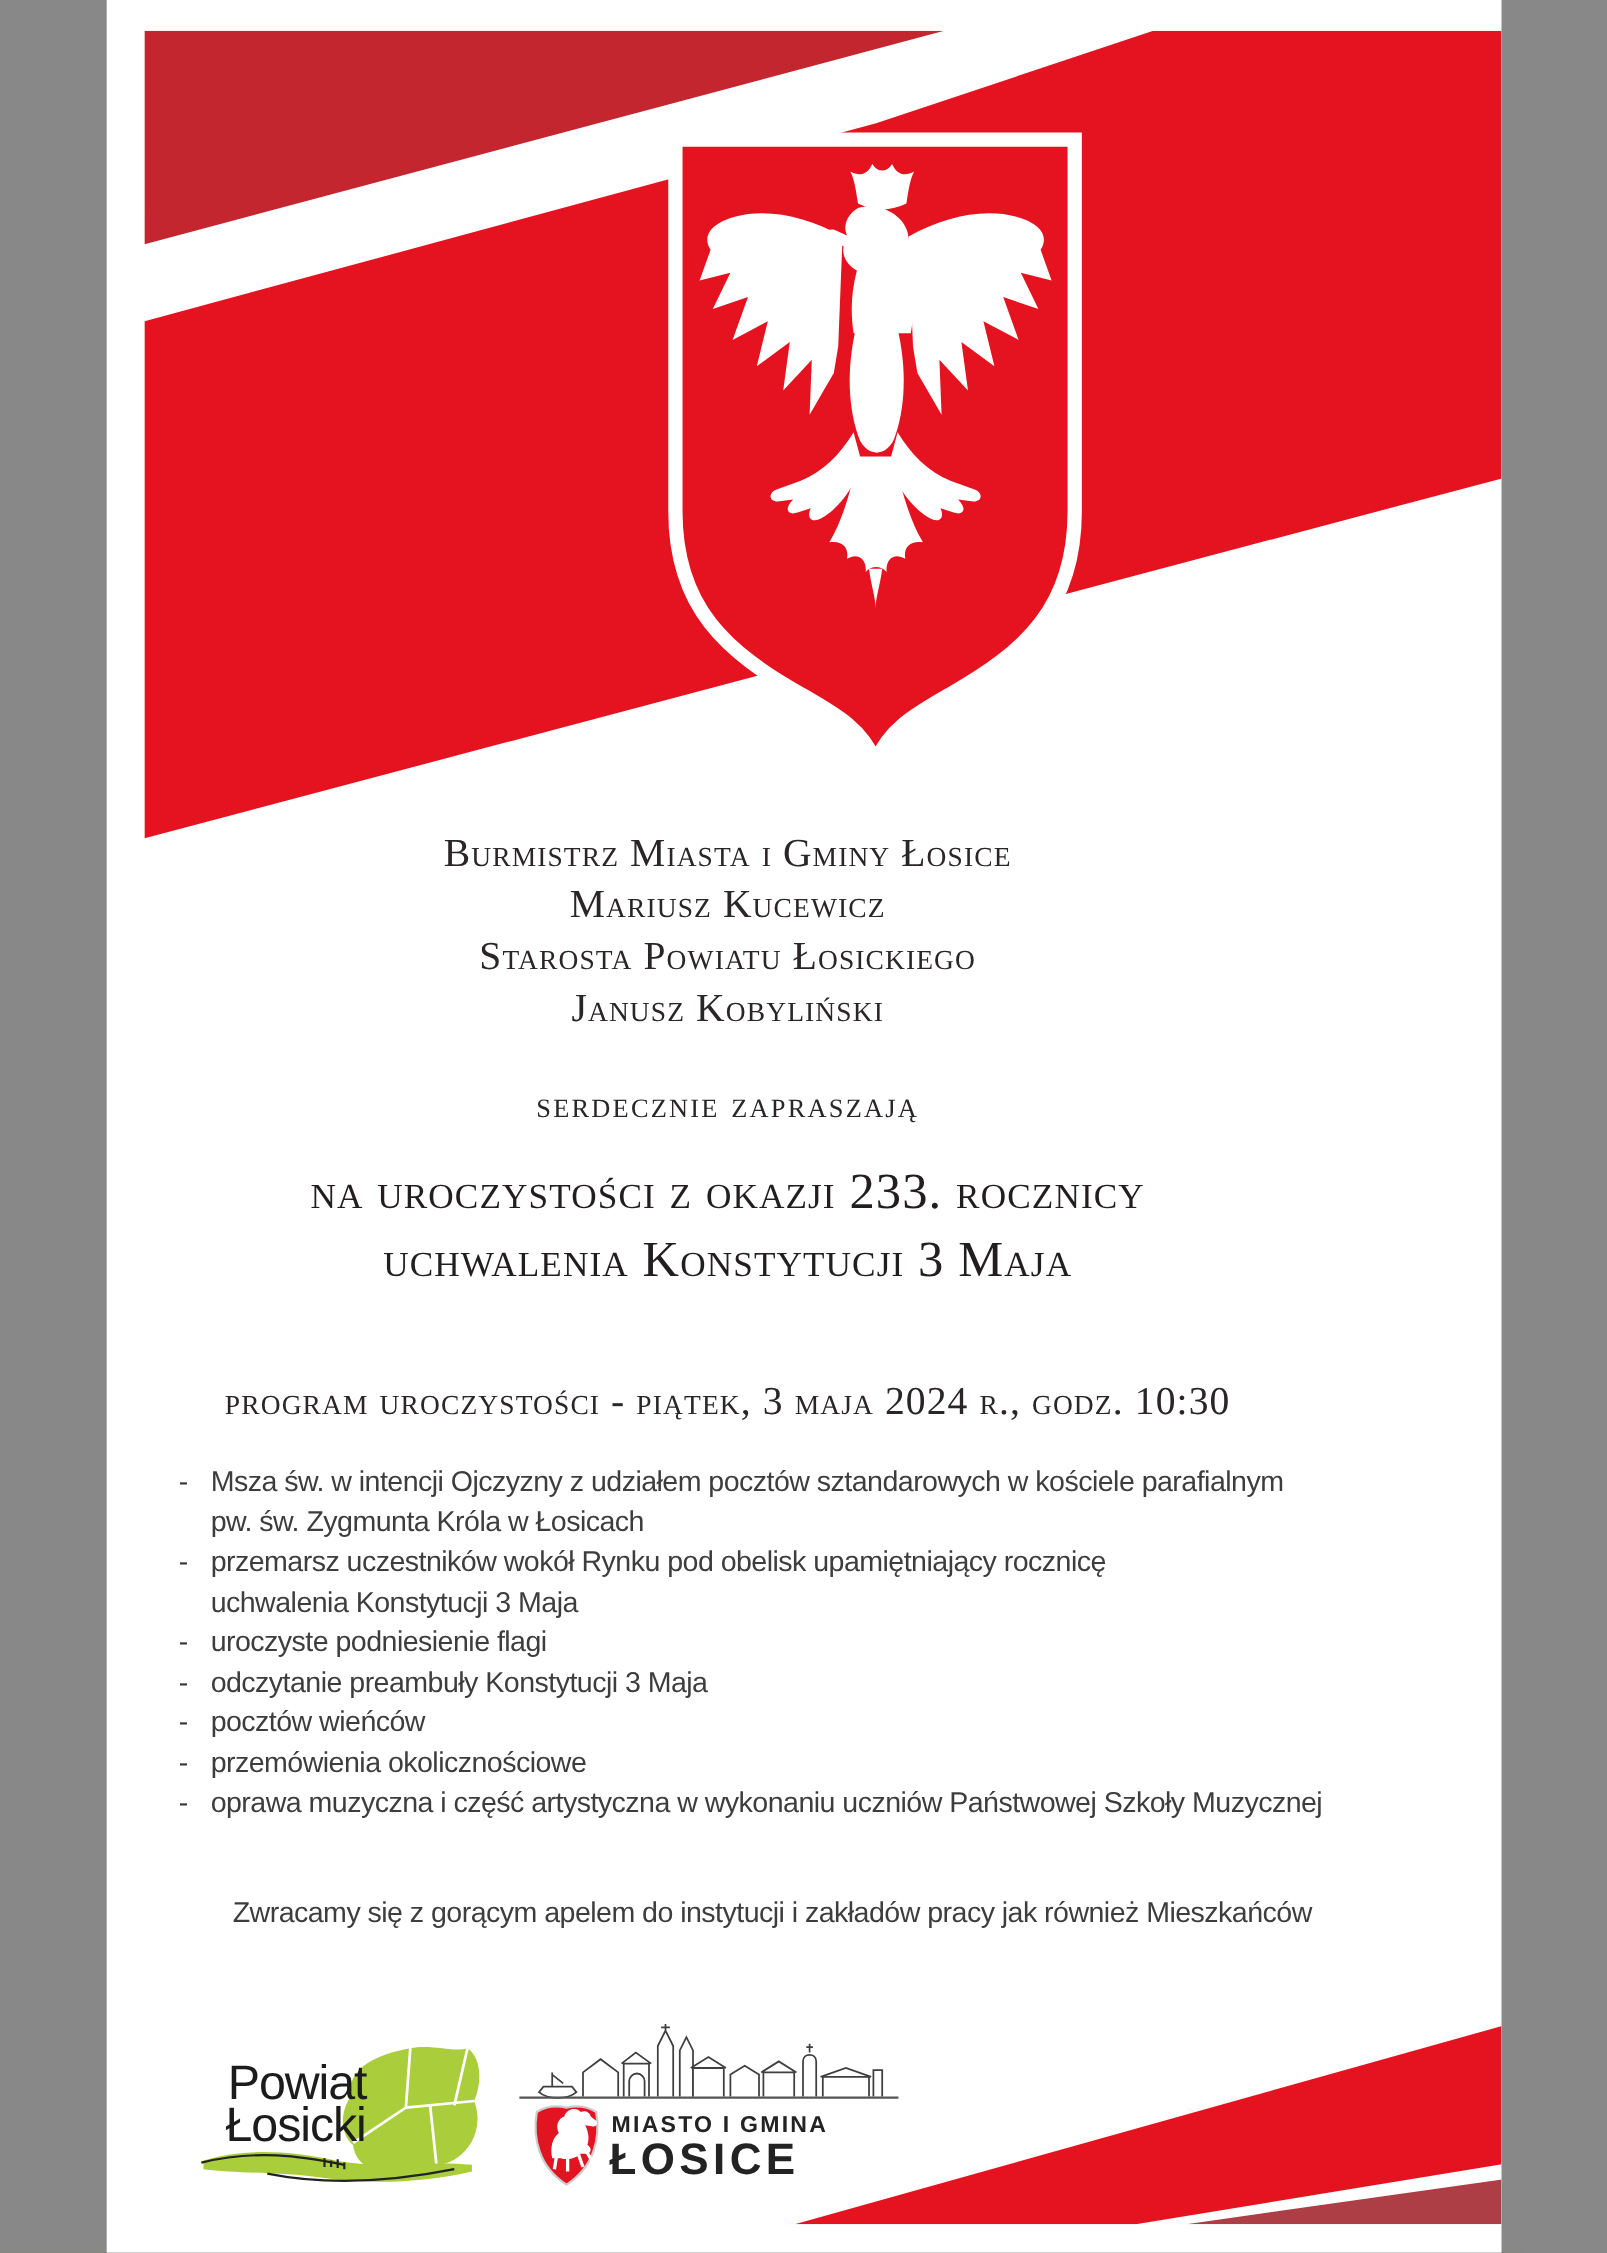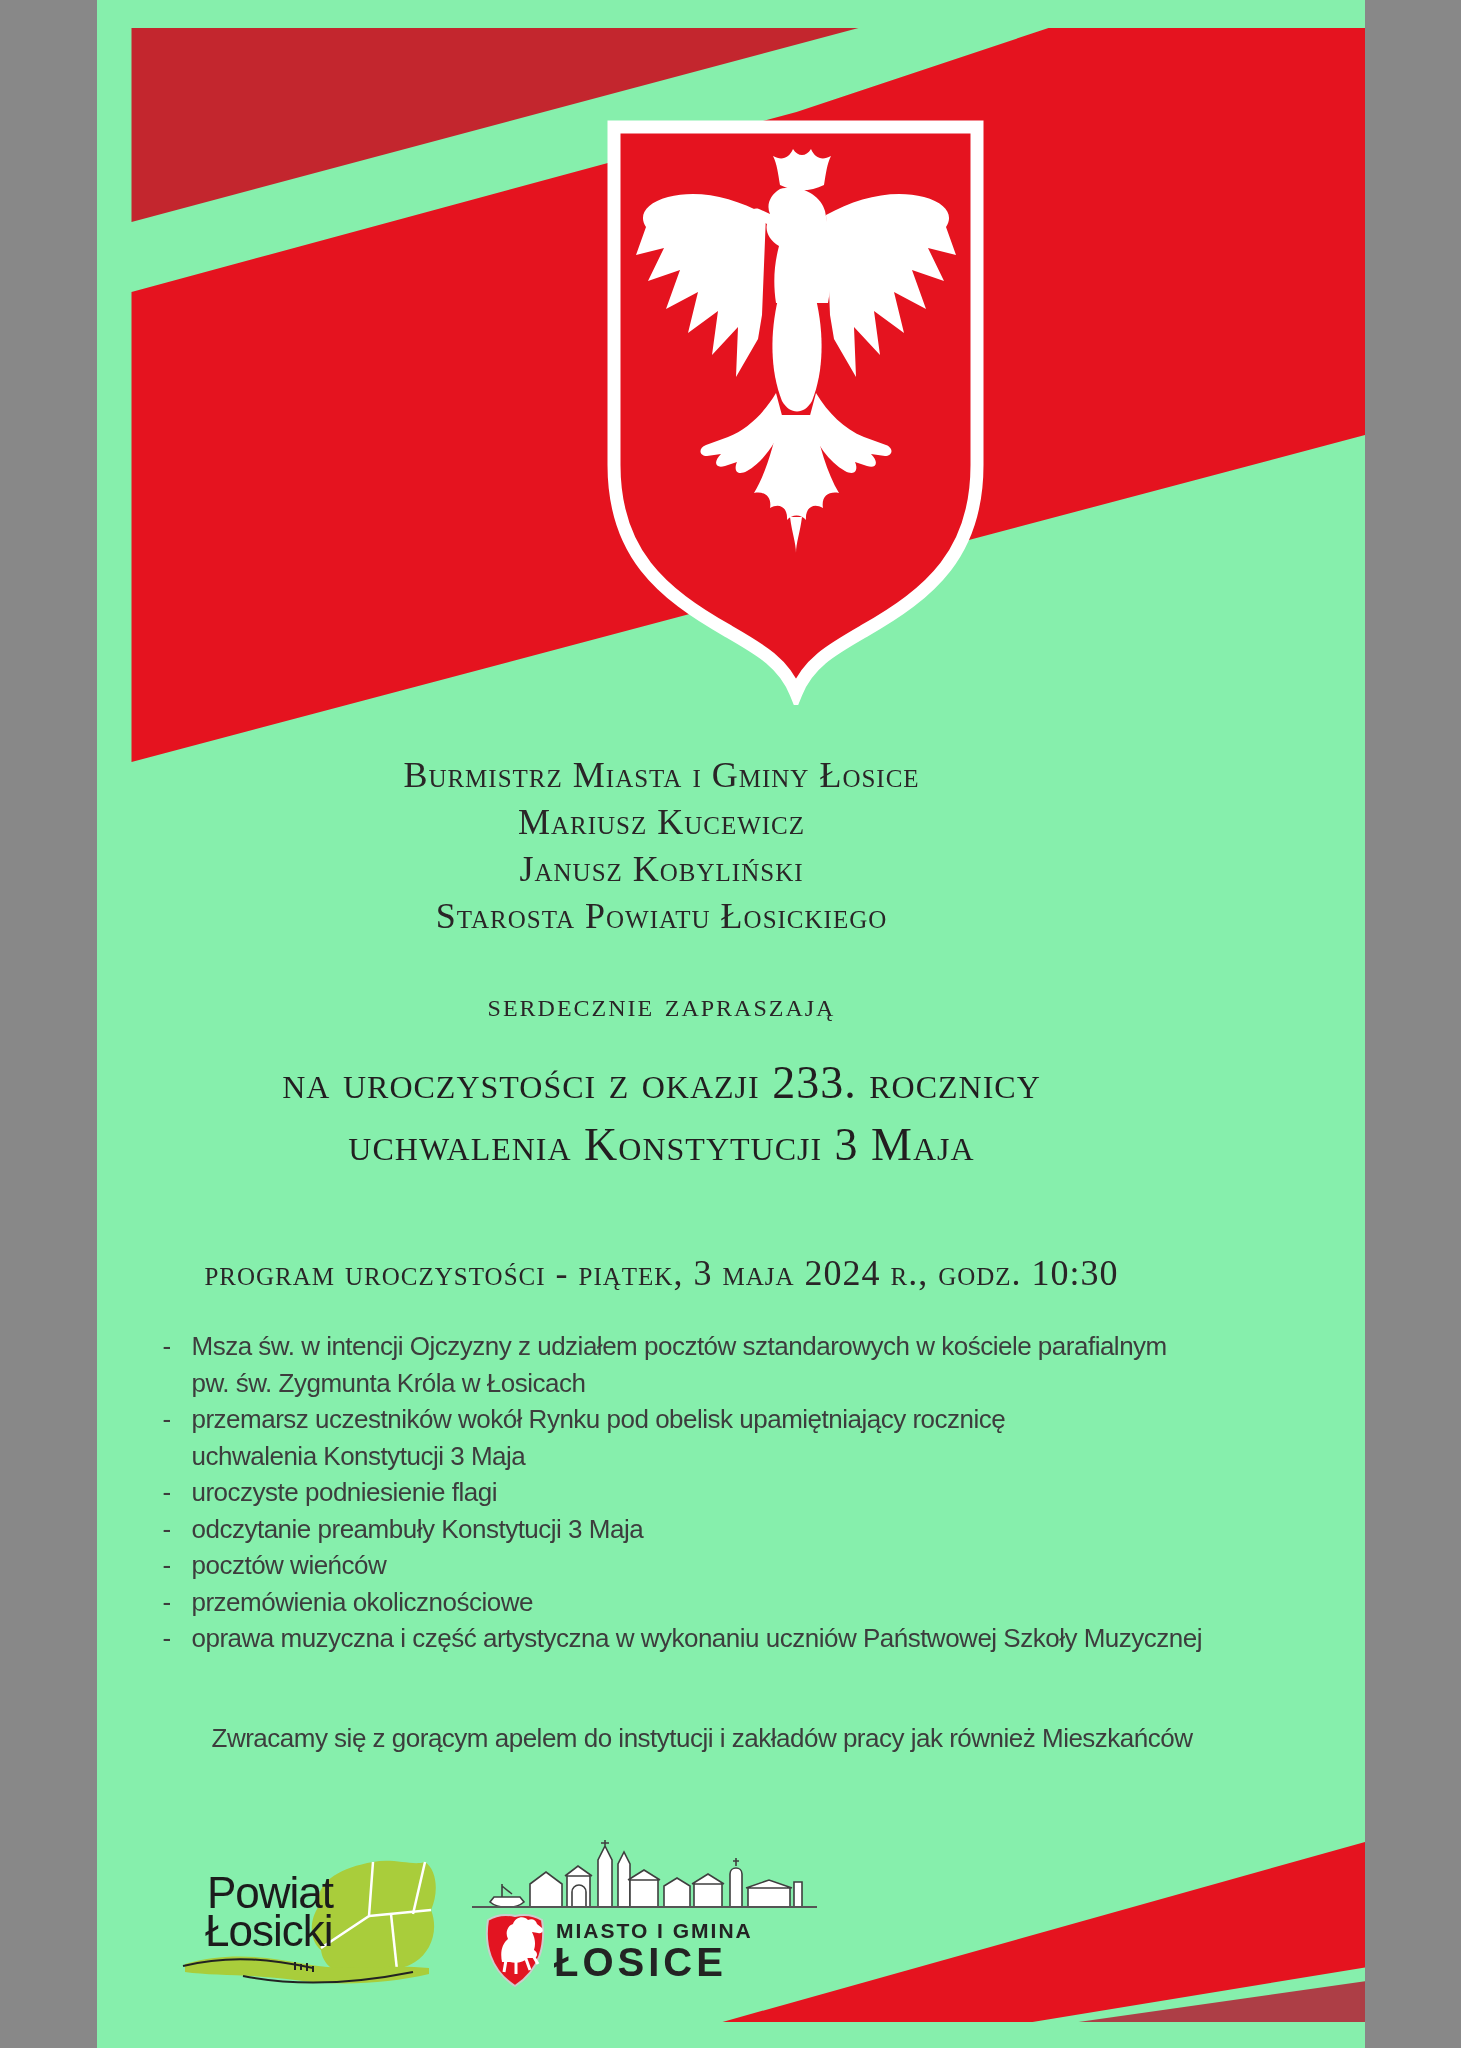--- a/index.html
+++ b/index.html
@@ -1,16 +1,16 @@
 <!DOCTYPE html>
 <html><head>
 <meta charset="utf-8">
 <style>
   html,body{margin:0;padding:0;background:#888;}
-  .poster{position:relative;width:1268px;height:2048px;background:#86efac;overflow:hidden;
+  .poster{position:relative;width:1268px;height:2048px;background:#ffffff;overflow:hidden;
           font-family:"Liberation Sans",sans-serif;margin:0 auto;}
   
   .band{position:absolute;inset:0;pointer-events:none;}
   .band-dark{background:#c3262e;
     clip-path:polygon(35px 28px,762px 28px,35px 222px);}
   .band-bright{background:#e5131f;
     clip-path:polygon(35px 292px,700px 112px,952px 28px,1420px 28px,1461px 94px,1461px 384px,35px 762px);}
   .band-bright-bottom{background:#e5131f;
     clip-path:polygon(626px 2022px,1461px 1788px,1461px 1936px,936px 2022px);}
   .band-brick-bottom{background:#ad3e46;
@@ -81,22 +81,22 @@
       <path d="M186 330 C180 360 172 388 160 408 C171 406 178 412 176 423 C186 417 194 423 193 435
                C198 429 207 429 212 435 C211 423 219 417 229 423 C227 412 234 406 245 408
                C233 388 225 360 219 330 Z"></path>
       <path d="M196 432 C198 448 202 458 202 468 C202 458 206 448 208 432 Z"></path>
     </g>
   </svg>
 
   <div class="serif names">
     <div>Burmistrz Miasta i Gminy Łosice</div>
     <div>Mariusz Kucewicz</div>
+    <div>Starosta Powiatu Łosickiego</div>
     <div>Janusz Kobyliński</div>
-    <div>Starosta Powiatu Łosickiego</div>
   </div>
 
   <div class="serif invite">serdecznie zapraszają</div>
 
   <div class="serif title">
     <div>na uroczystości z okazji 233. rocznicy</div>
     <div>uchwalenia Konstytucji 3 Maja</div>
   </div>
 
   <div class="serif program-header">program uroczystości - piątek, 3 maja 2024 r., godz. 10:30</div>

